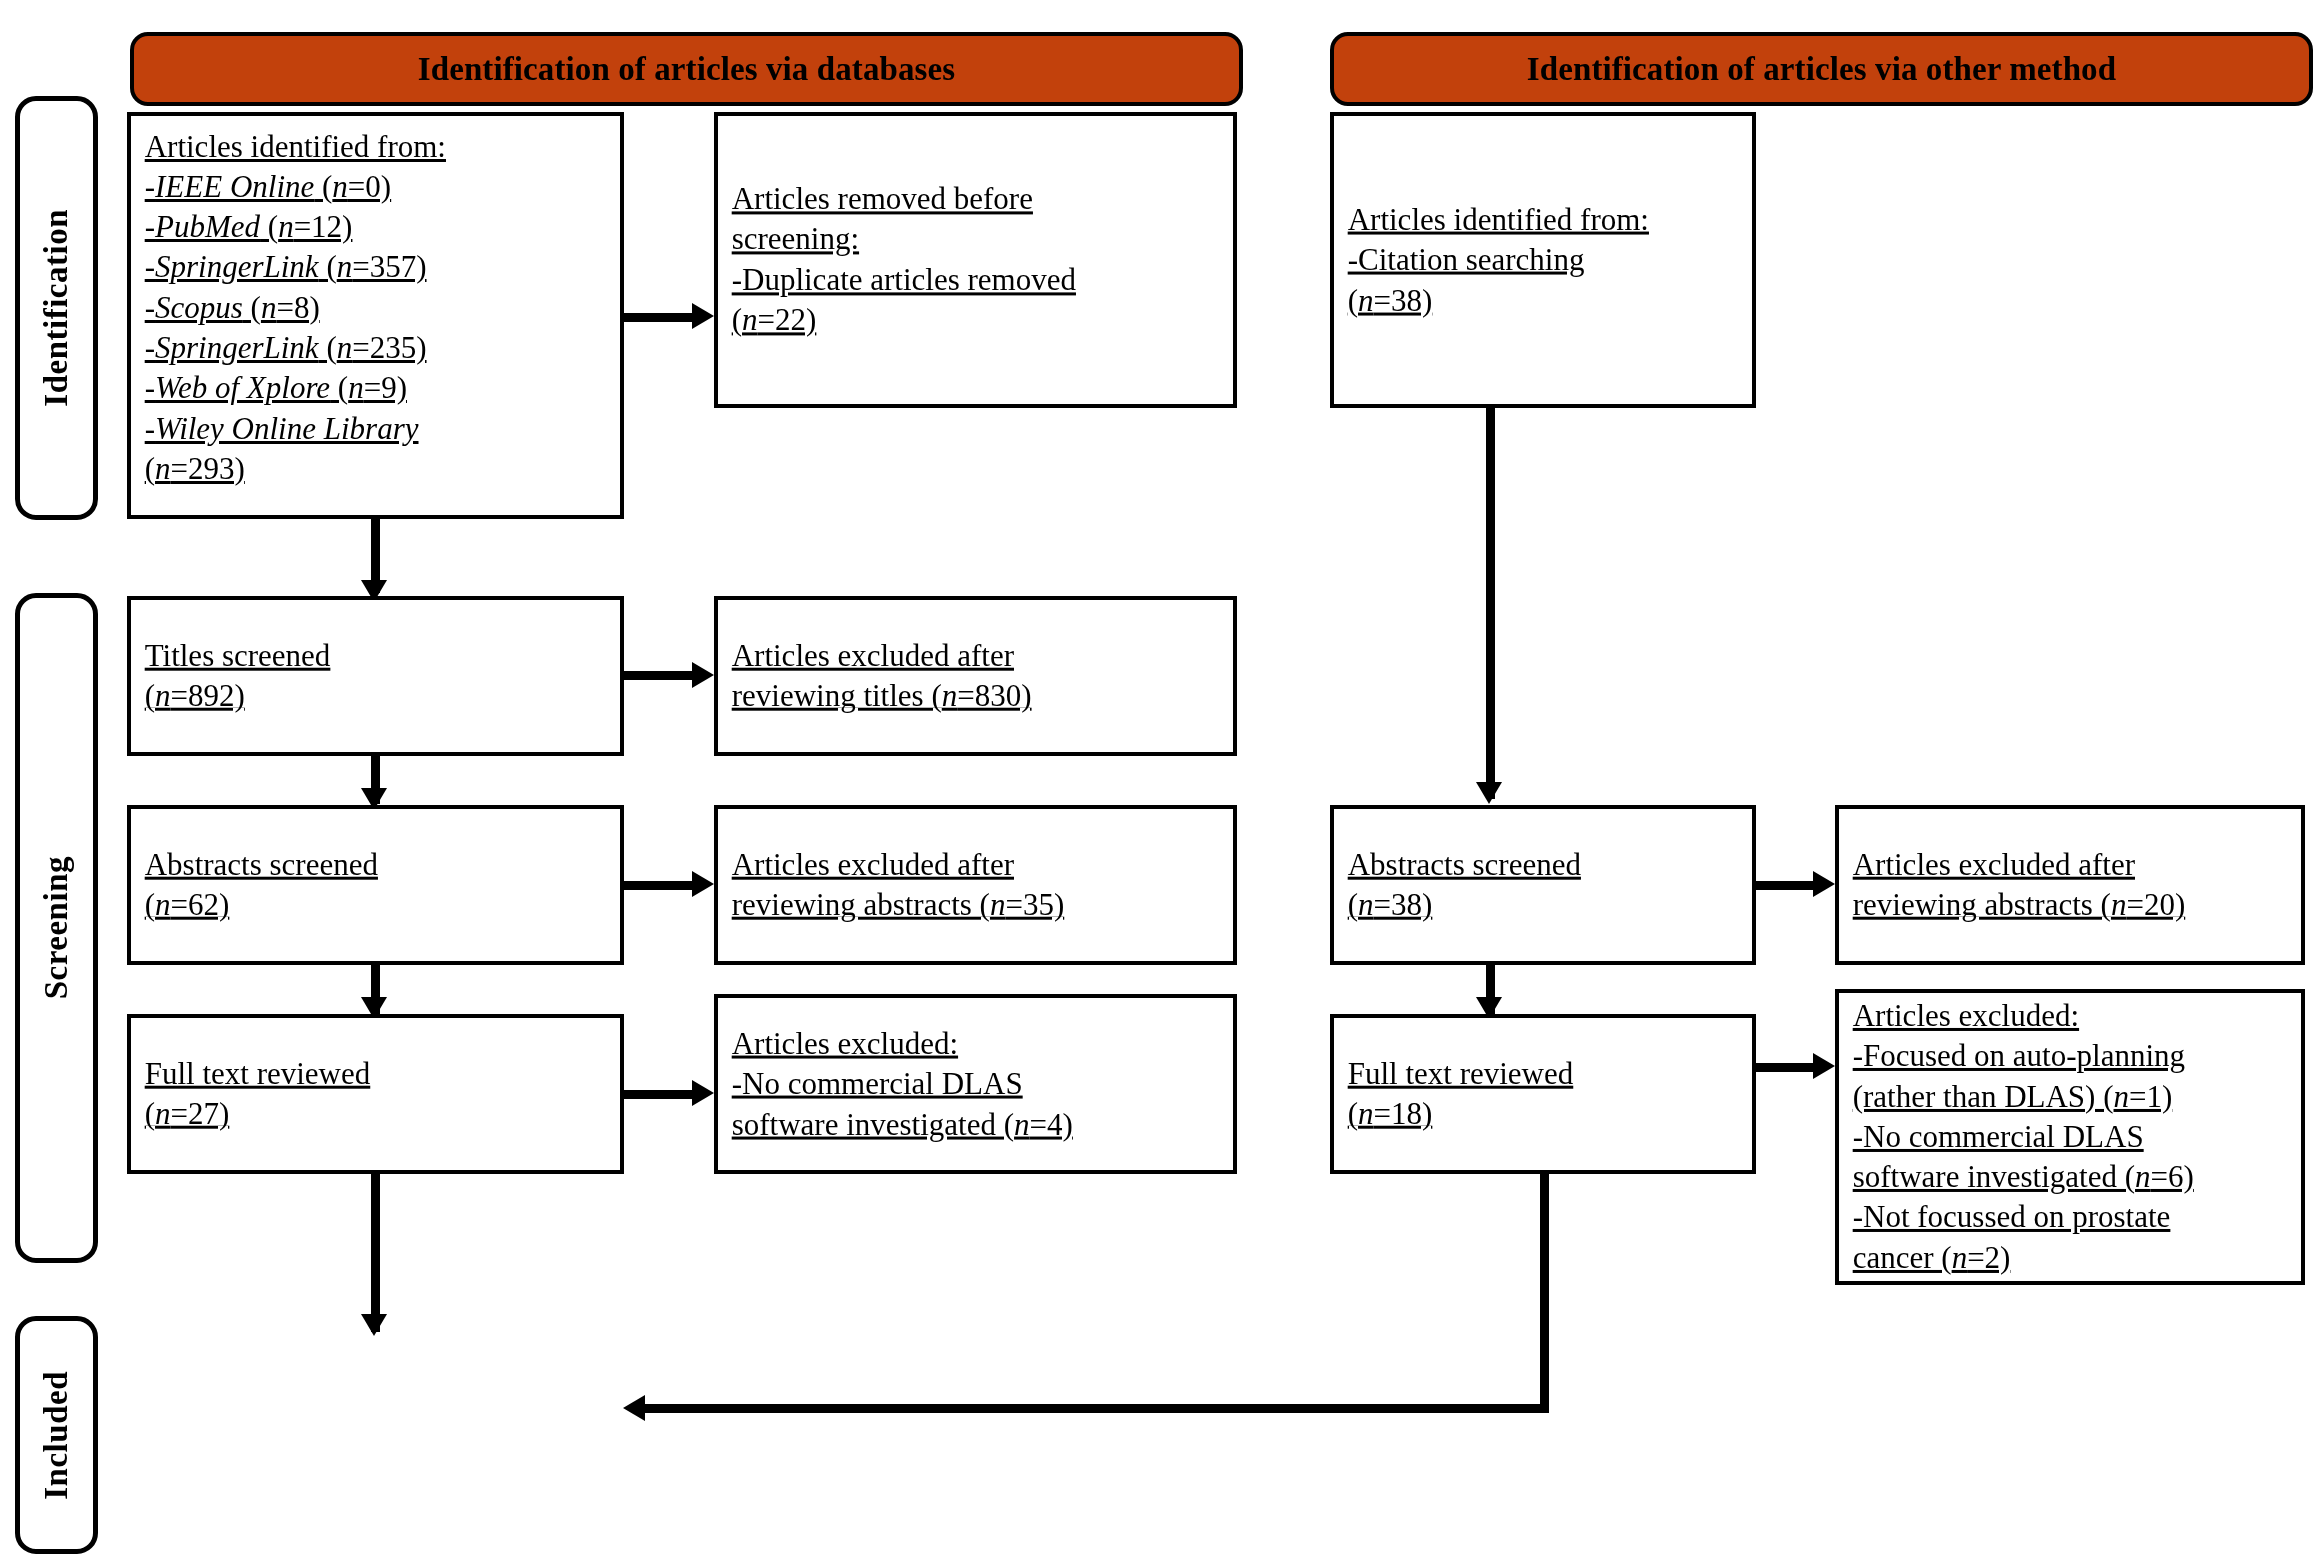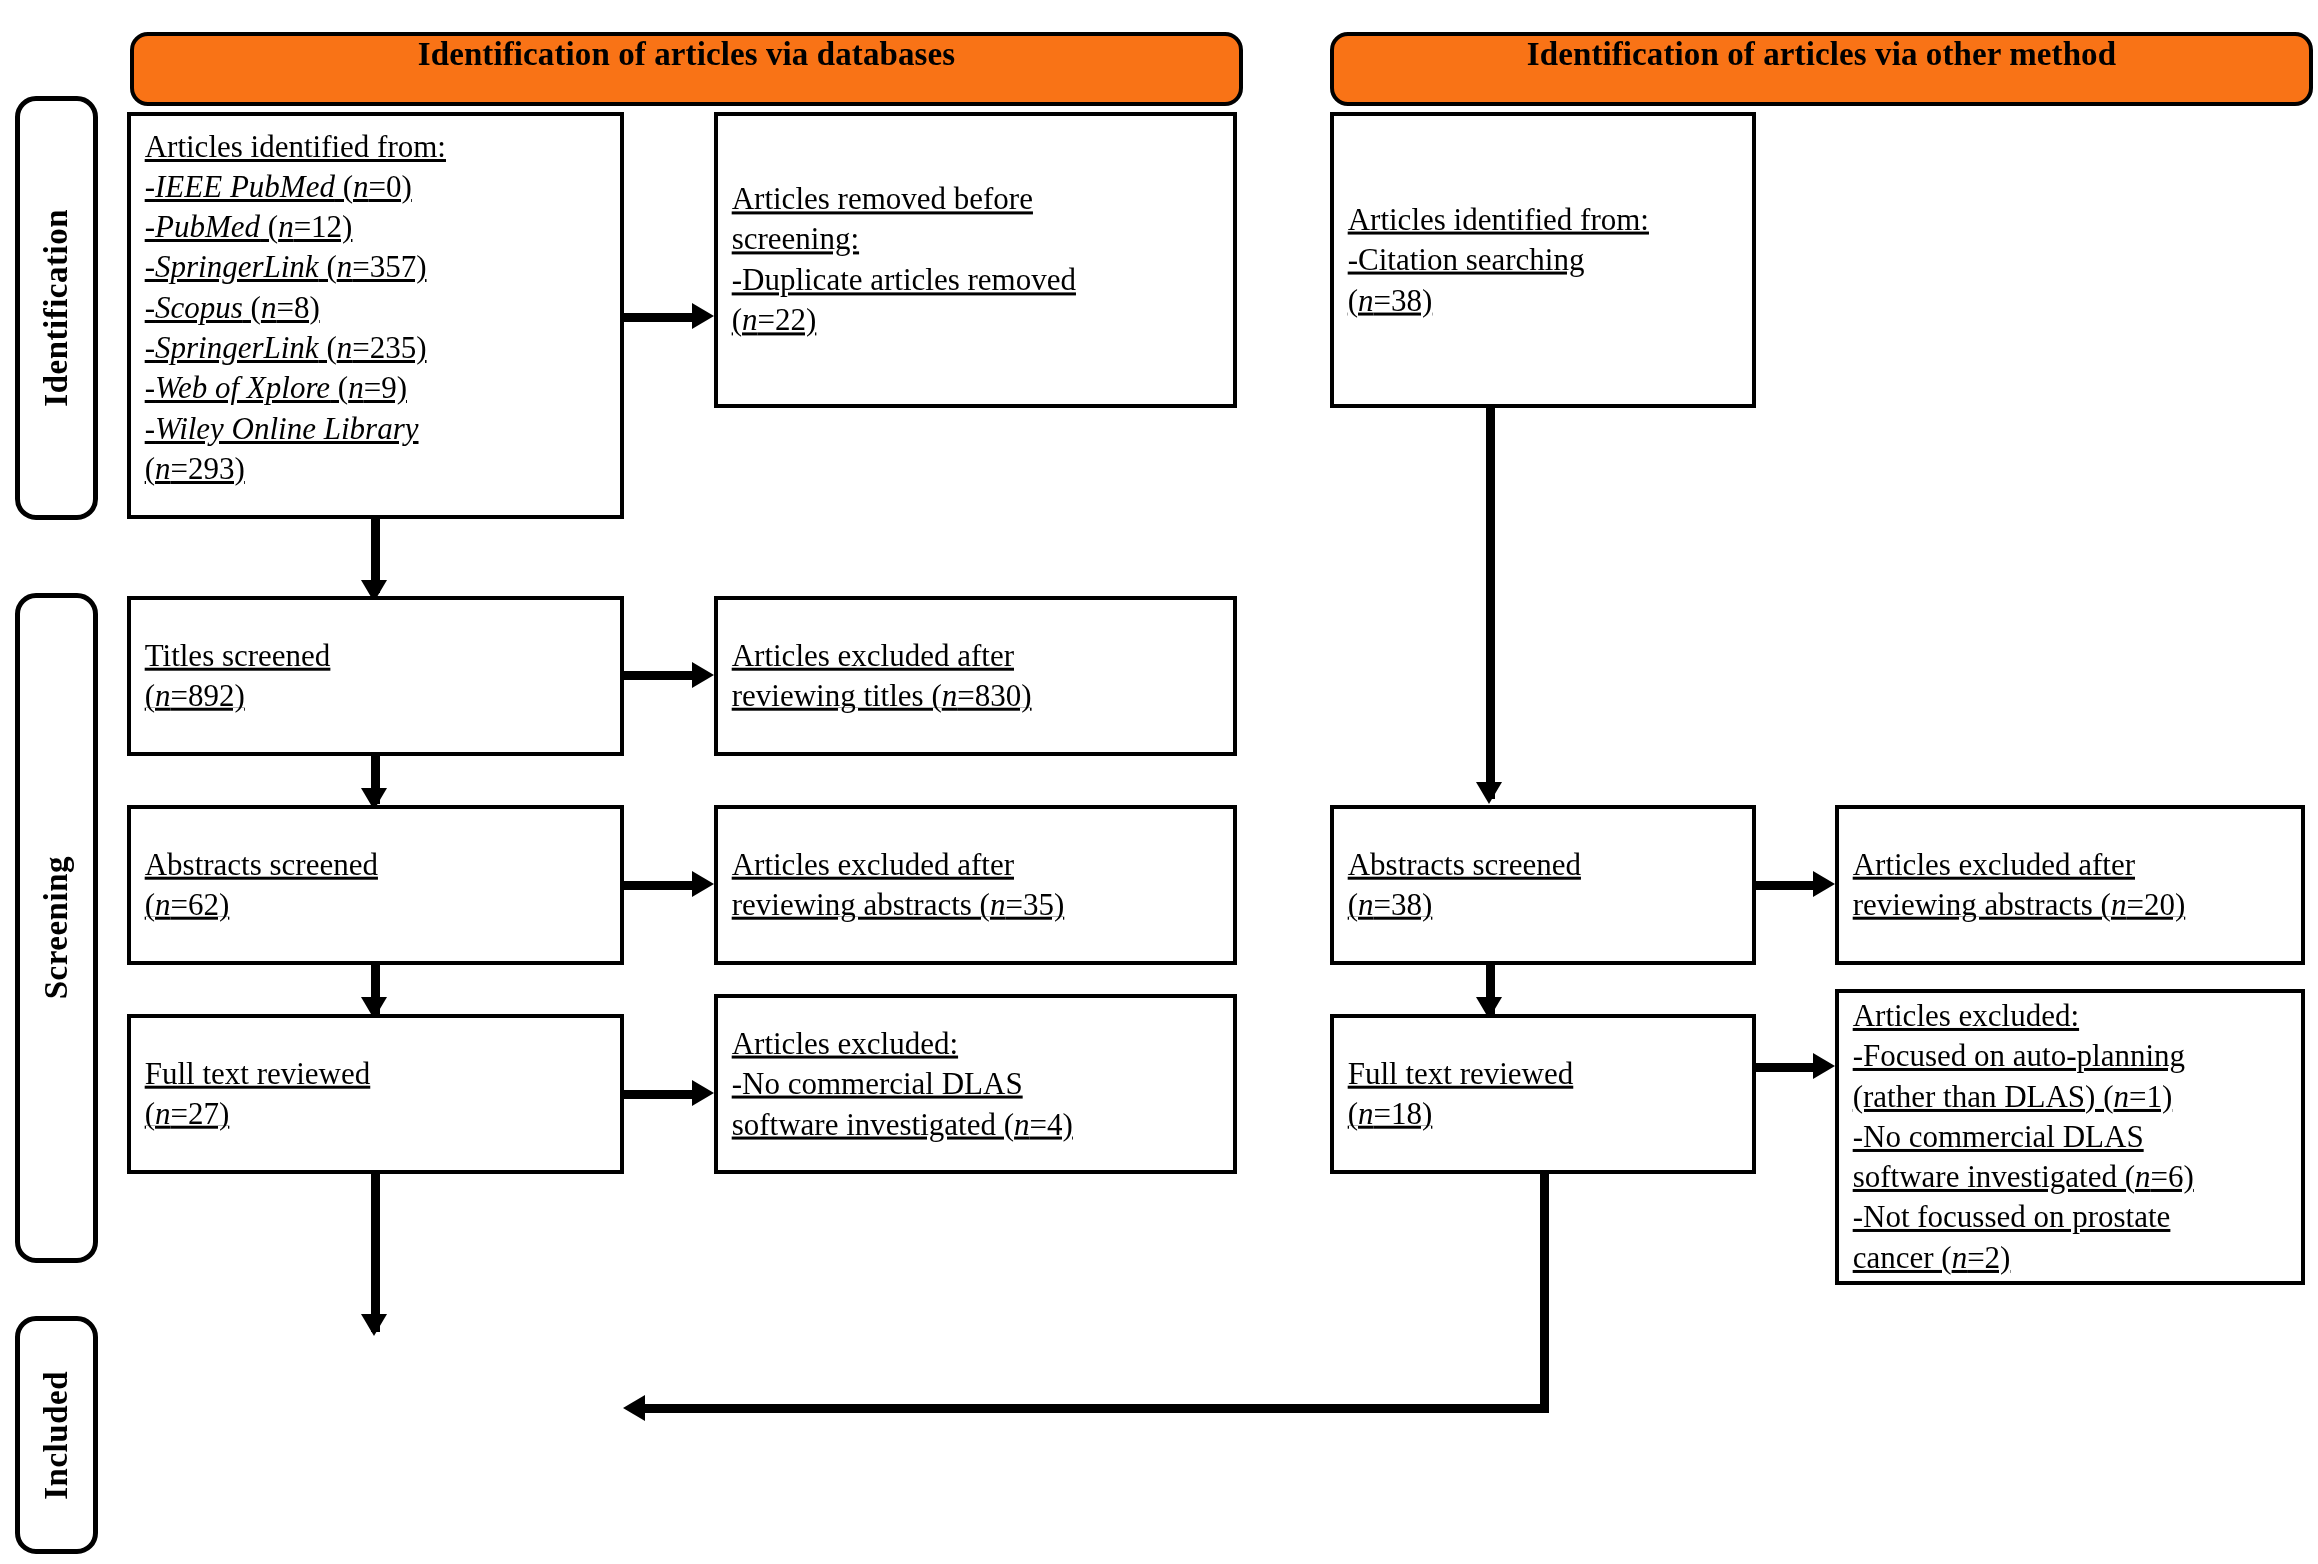--- a/index.html
+++ b/index.html
@@ -32,25 +32,26 @@
     color: #000000;
     white-space: pre-line;
     text-decoration: underline;
   }
   .txt.vtop { top: 10.6px; }
   .txt.vmid { top: 50%; transform: translateY(-50%); }
 
   
   .stage-header {
     position: absolute;
-    background: #f97316;
+    background: #c2410c;
     border: 4.8px solid #000000;
     border-radius: 18px;
     box-sizing: border-box;
     display: flex;
+    align-items: center;
     justify-content: center;
   }
   .stage-header .hlabel {
     font-size: 33px;
     font-weight: bold;
     color: #000000;
     letter-spacing: 0.1px;
   }
 
   
@@ -124,21 +125,21 @@
 
   <div class="stage-bar" style="left:15px; top:593px; width:83px; height:670px;">
     <span class="vlabel">Screening</span>
   </div>
 
   <div class="stage-bar" style="left:15px; top:1316px; width:83px; height:238px;">
     <span class="vlabel">Included</span>
   </div>
 
   <div class="box" style="left:127px; top:112px; width:497px; height:407px;">
-    <div class="txt vtop">Articles identified from:<br>-<i>IEEE PubMed</i> (<i>n</i>=0)<br>-<i>PubMed</i> (<i>n</i>=12)<br>-<i>SpringerLink</i> (<i>n</i>=357)<br>-<i>Scopus</i> (<i>n</i>=8)<br>-<i>SpringerLink</i> (<i>n</i>=235)<br>-<i>Web of Xplore</i> (<i>n</i>=9)<br>-<i>Wiley Online Library</i><br>(<i>n</i>=293)</div>
+    <div class="txt vtop">Articles identified from:<br>-<i>IEEE Online</i> (<i>n</i>=0)<br>-<i>PubMed</i> (<i>n</i>=12)<br>-<i>SpringerLink</i> (<i>n</i>=357)<br>-<i>Scopus</i> (<i>n</i>=8)<br>-<i>SpringerLink</i> (<i>n</i>=235)<br>-<i>Web of Xplore</i> (<i>n</i>=9)<br>-<i>Wiley Online Library</i><br>(<i>n</i>=293)</div>
   </div>
 
   <div class="box" style="left:714px; top:112px; width:523px; height:296px;">
     <div class="txt vmid">Articles removed before<br>screening:<br>-Duplicate articles removed<br>(<i>n</i>=22)</div>
   </div>
 
   <div class="hline" style="left:623px; top:313px; width:70px; height:8.5px;"></div>
   <div class="arrow-right" style="left:692px; top:303px;"></div>
 
   <div class="box" style="left:1330px; top:112px; width:426px; height:296px;">

